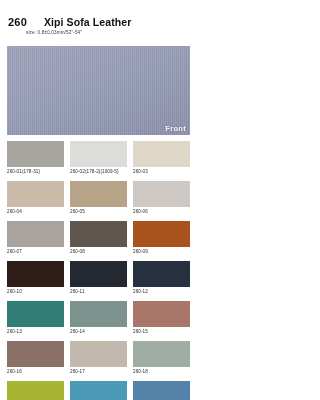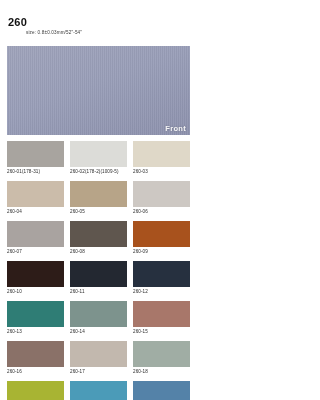--- a/index.html
+++ b/index.html
@@ -137,20 +137,21 @@
     color: #2b2b2b;
     white-space: nowrap;
   }
 </style>
 </head>
 <body>
 
 <div class="header">
   <div class="title-line">
     <span class="series-no">260</span>
+    <span class="series-name">Xipi Sofa Leather</span>
   </div>
   <div class="subtitle">size: 0.8±0.03mm/52"-54"</div>
 </div>
 
 <div class="hero">
   <div class="hero-pane hero-front">
     <span class="hero-caption">Front</span>
   </div>
 </div>
 

